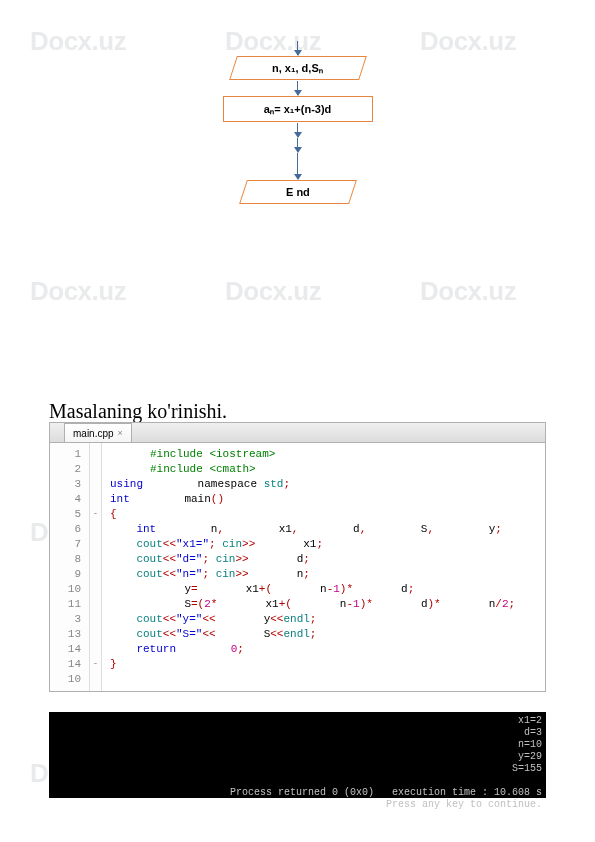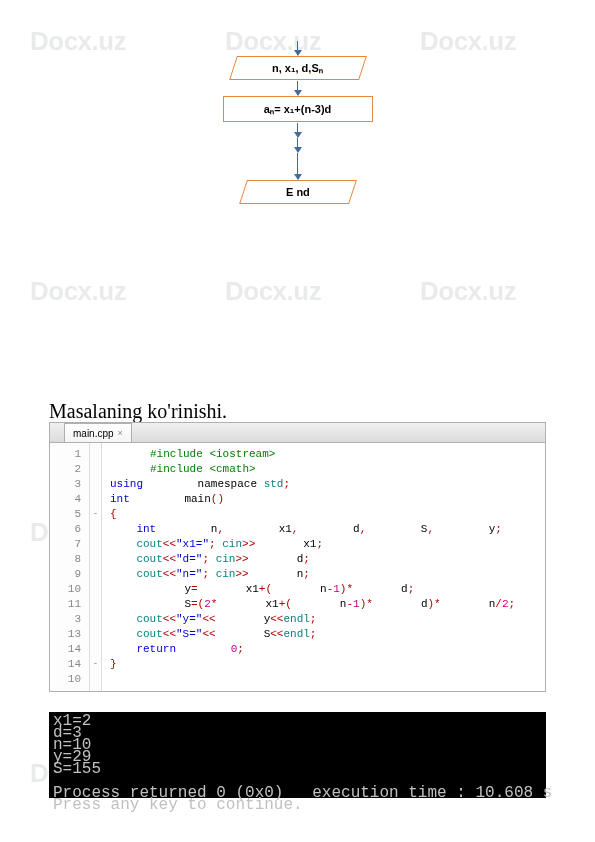--- a/index.html
+++ b/index.html
@@ -168,24 +168,25 @@
 
     .console {
       position: absolute;
       top: 712px;
       left: 49px;
       width: 497px;
       height: 86px;
       background: #000000;
       color: #c0c0c0;
       font-family: 'Courier New', monospace;
-      font-size: 16px;
+      font-size: 10px;
       line-height: 12px;
       padding: 3px 4px;
       white-space: pre;
+      text-align: right;
     }
   </style>
 </head>
 <body>
 
 <div class="watermark wm-1">Docx.uz</div>
 <div class="watermark wm-2">Docx.uz</div>
 <div class="watermark wm-3">Docx.uz</div>
 <div class="watermark wm-4">Docx.uz</div>
 <div class="watermark wm-5">Docx.uz</div>

